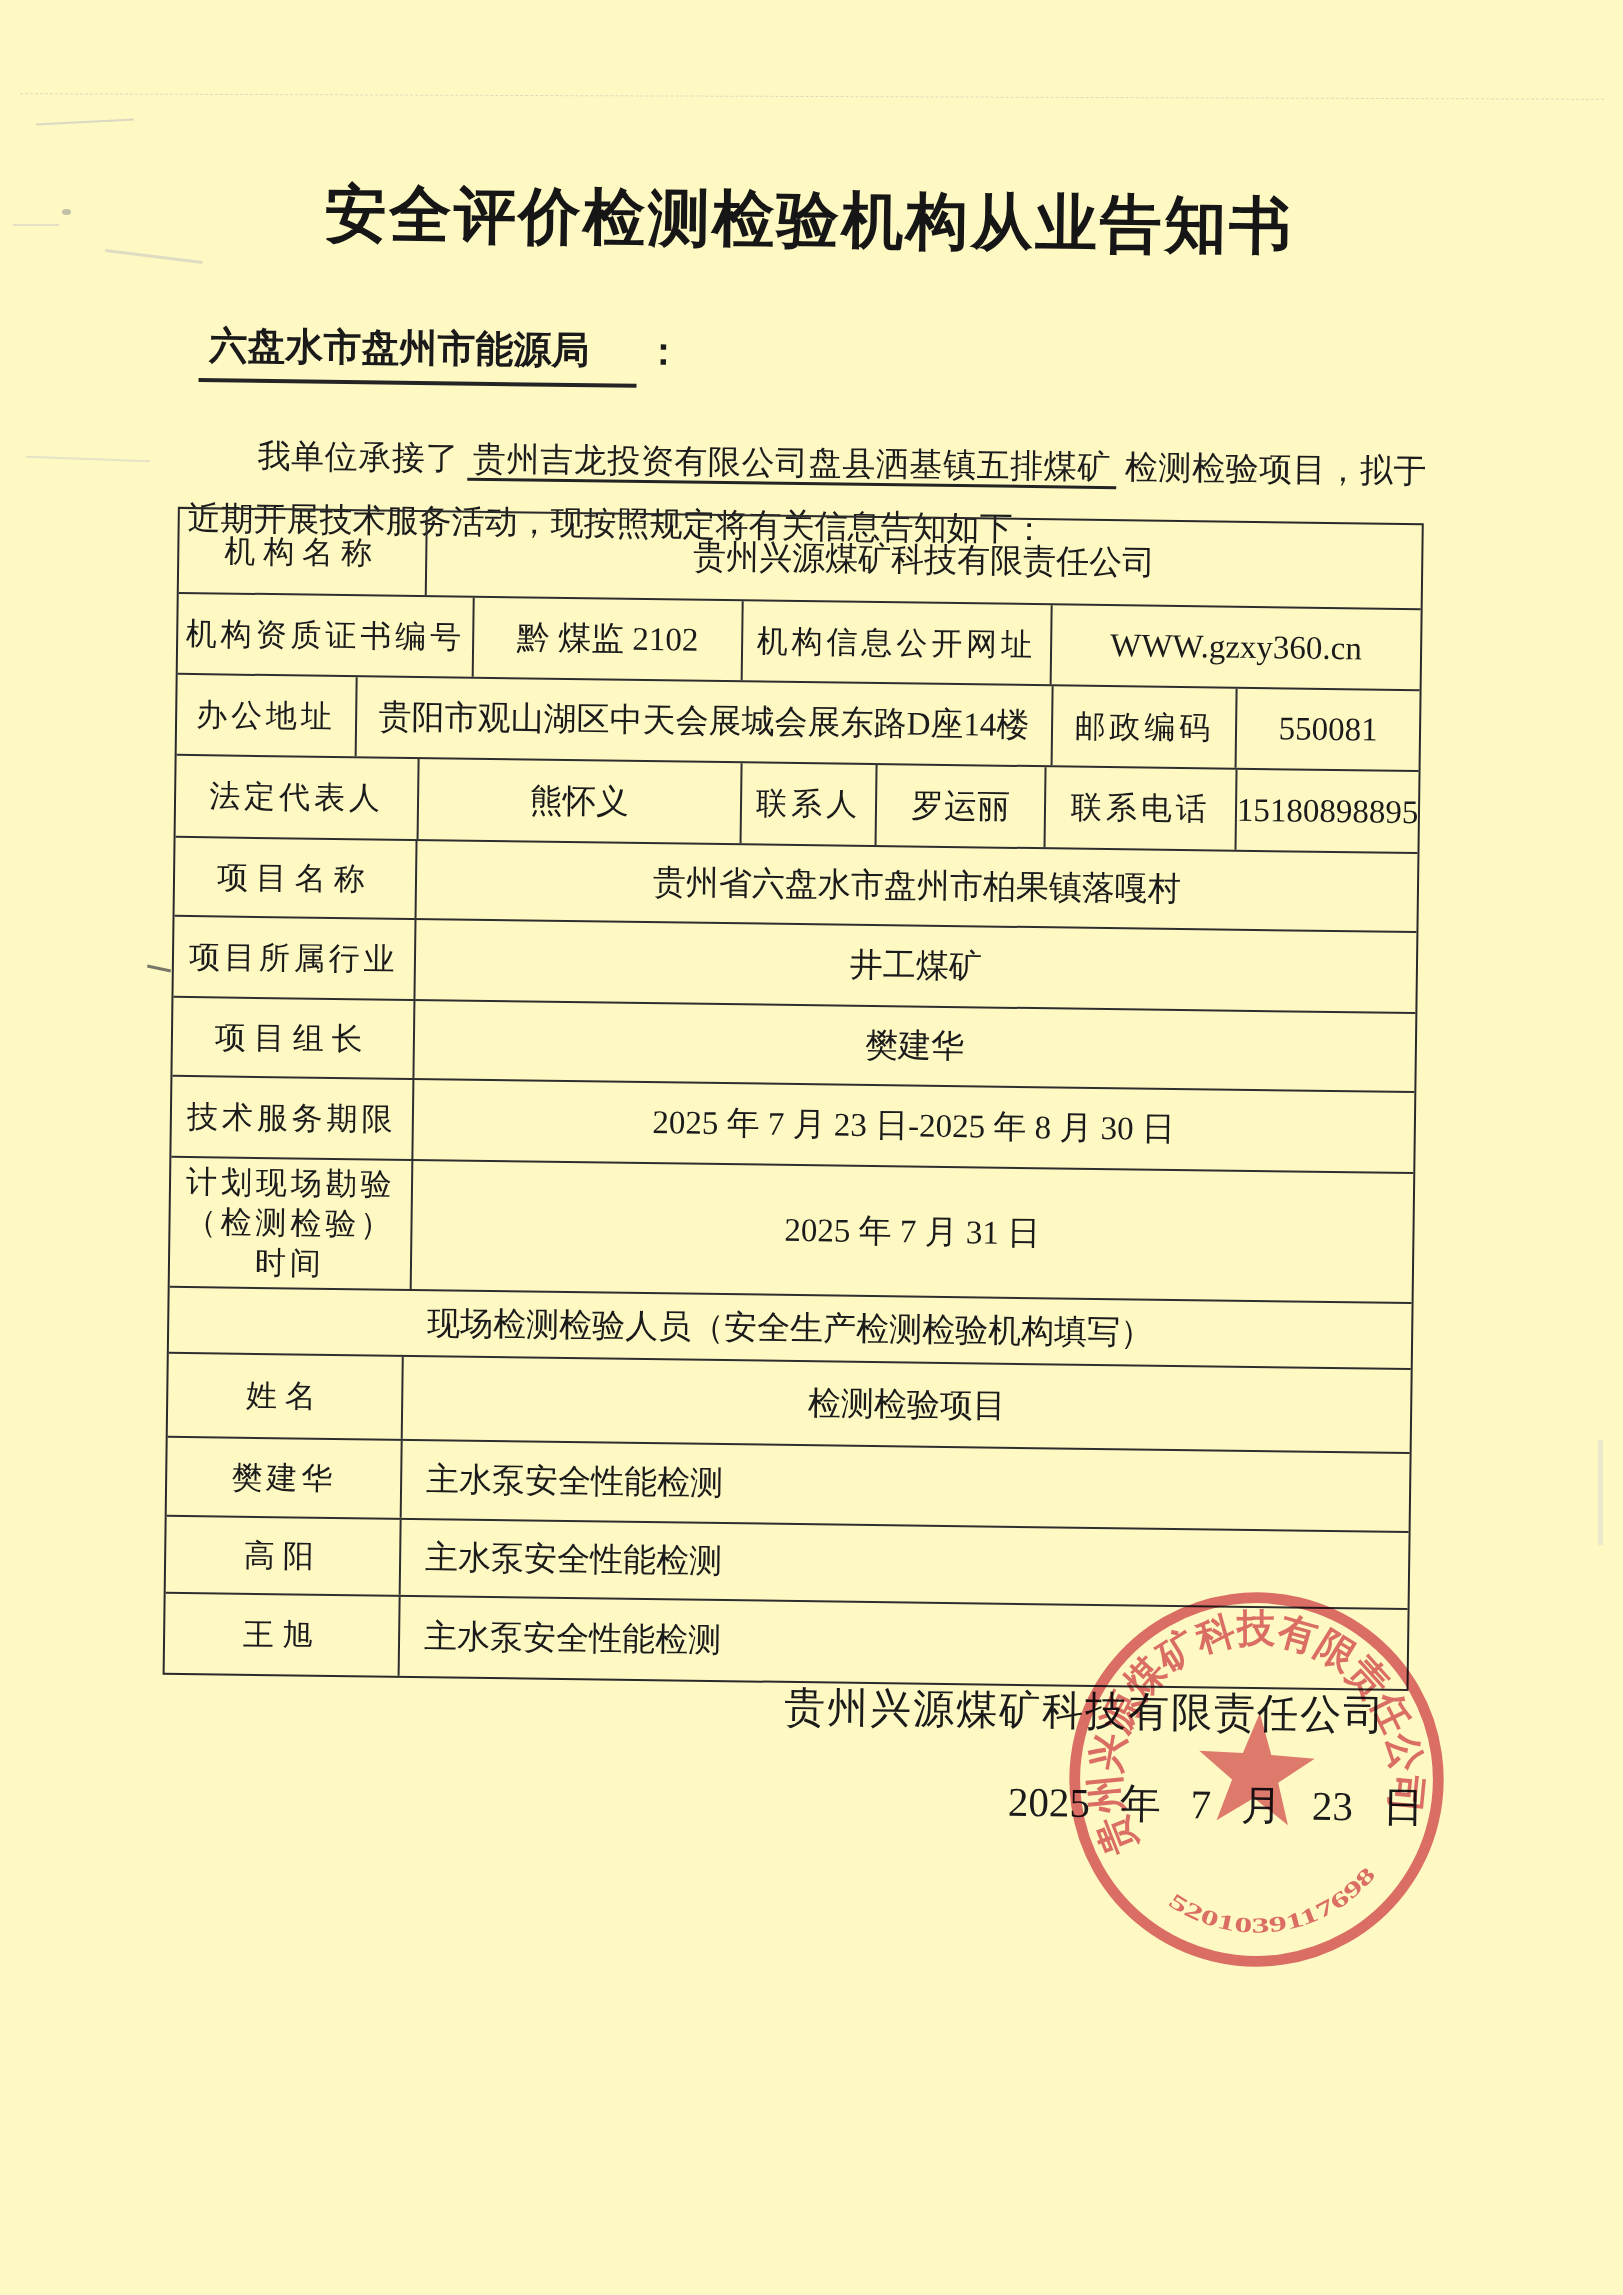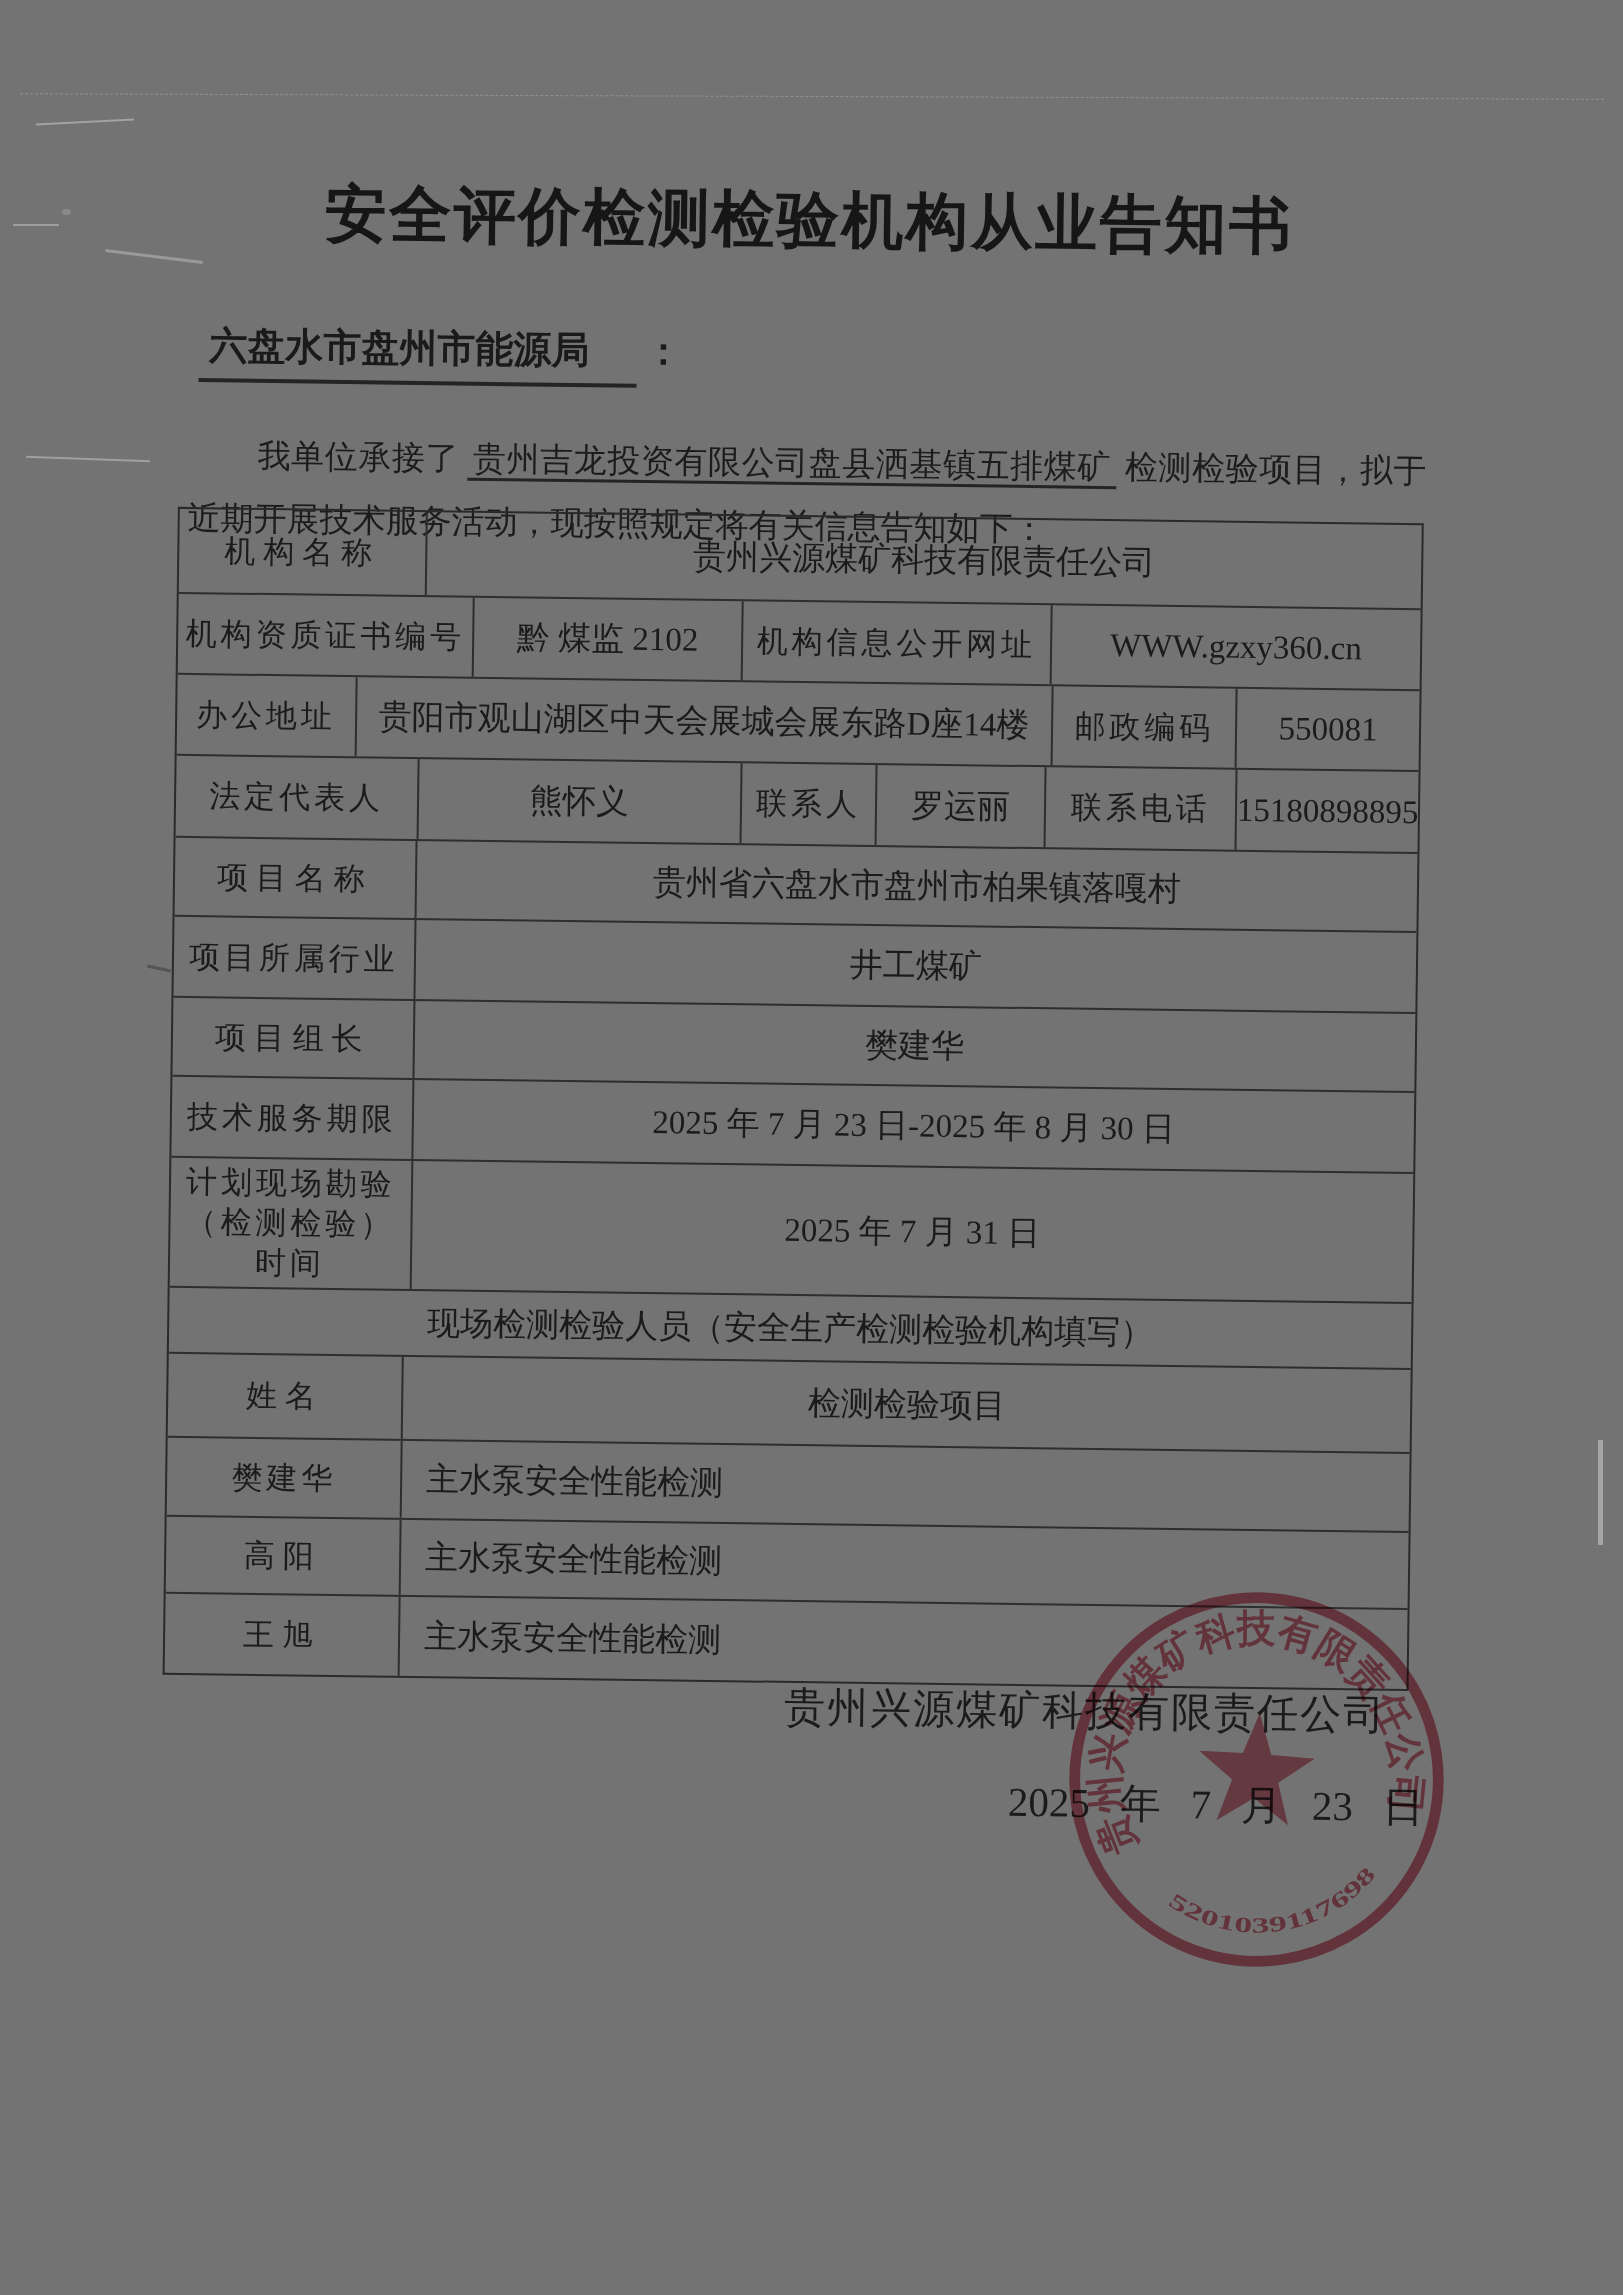--- a/index.html
+++ b/index.html
@@ -3,21 +3,21 @@
 <meta charset="utf-8">
 <style>
   html,body{margin:0;padding:0;}
   body{
     width:1623px;height:2295px;
     background:#ffffff;
     font-family:"Liberation Serif","DejaVu Serif",serif;
     color:#1d1d1d;
     overflow:hidden;
   }
-  .page{position:relative;width:1623px;height:2295px;background:#737373;overflow:hidden;}
+  .page{position:relative;width:1623px;height:2295px;background:#fef9c3;overflow:hidden;}
   .doc{position:absolute;left:0;top:0;width:1623px;height:2295px;
        transform:rotate(0.75deg);transform-origin:39px 39px;}
 
   .title{position:absolute;top:168px;left:0;width:1623px;text-align:center;
          font-size:62px;font-weight:700;letter-spacing:2.6px;color:#161616;}
 
   .addressee{position:absolute;left:203px;top:318px;font-size:38px;font-weight:600;color:#1a1a1a;}
   .addr-underline{display:inline-block;border-bottom:4.6px solid #242424;padding:0 47px 6.5px 10.5px;}
   .addr-colon{margin-left:7.9px;font-weight:700;}
 

